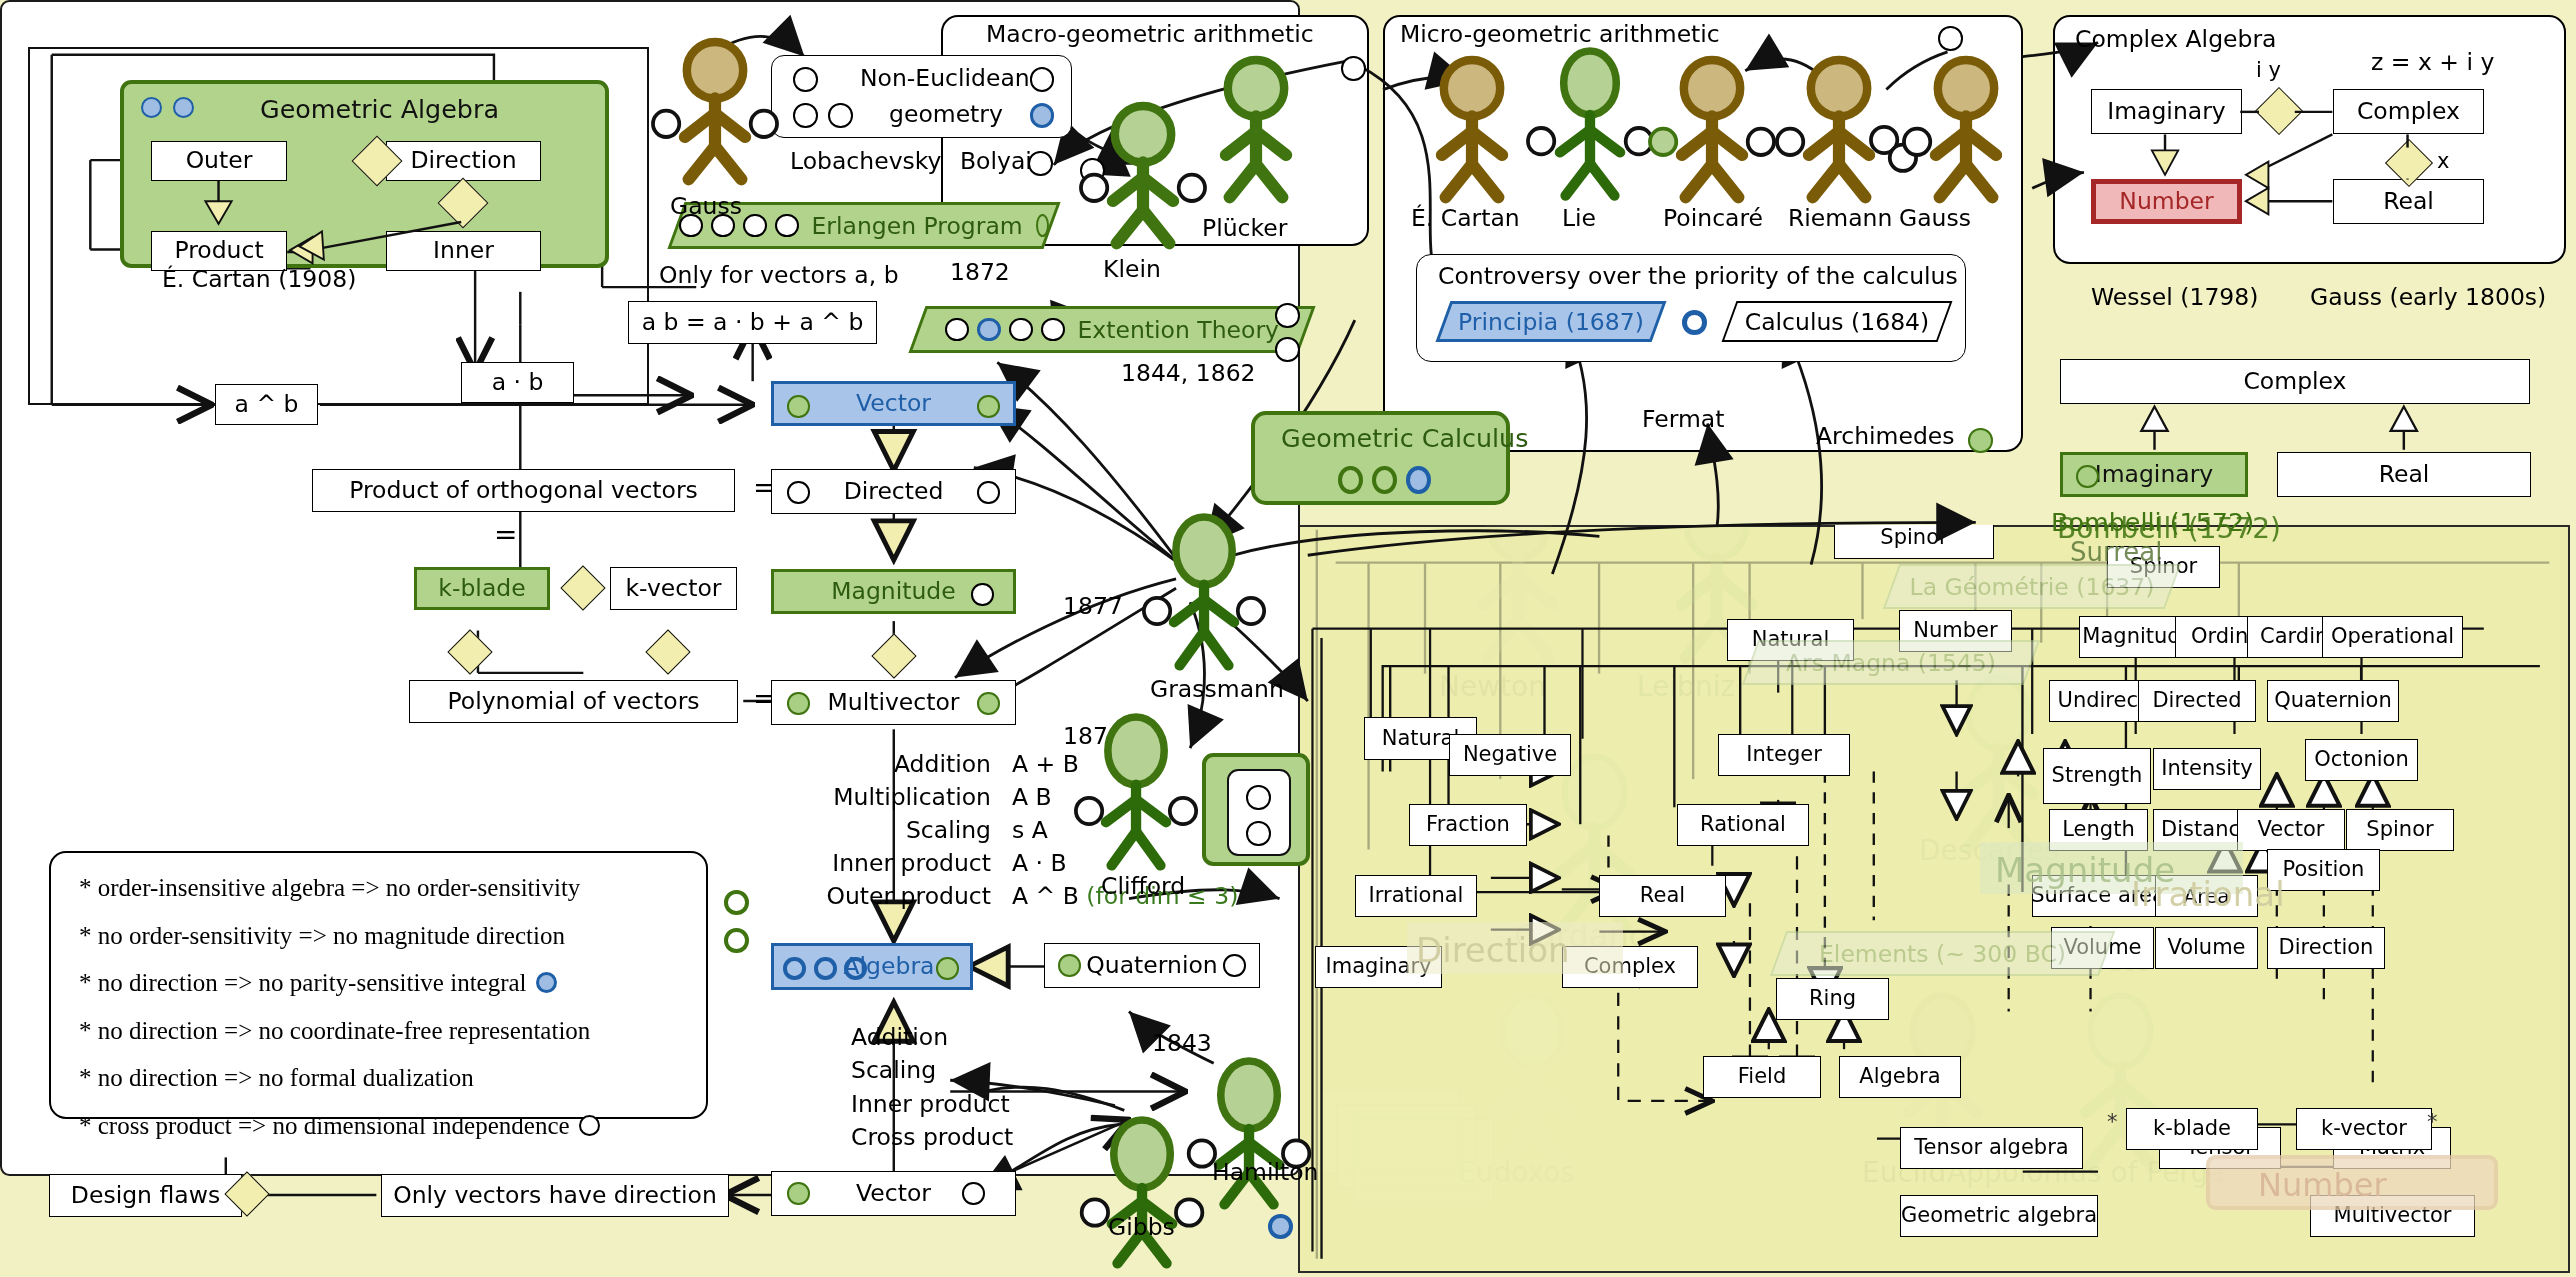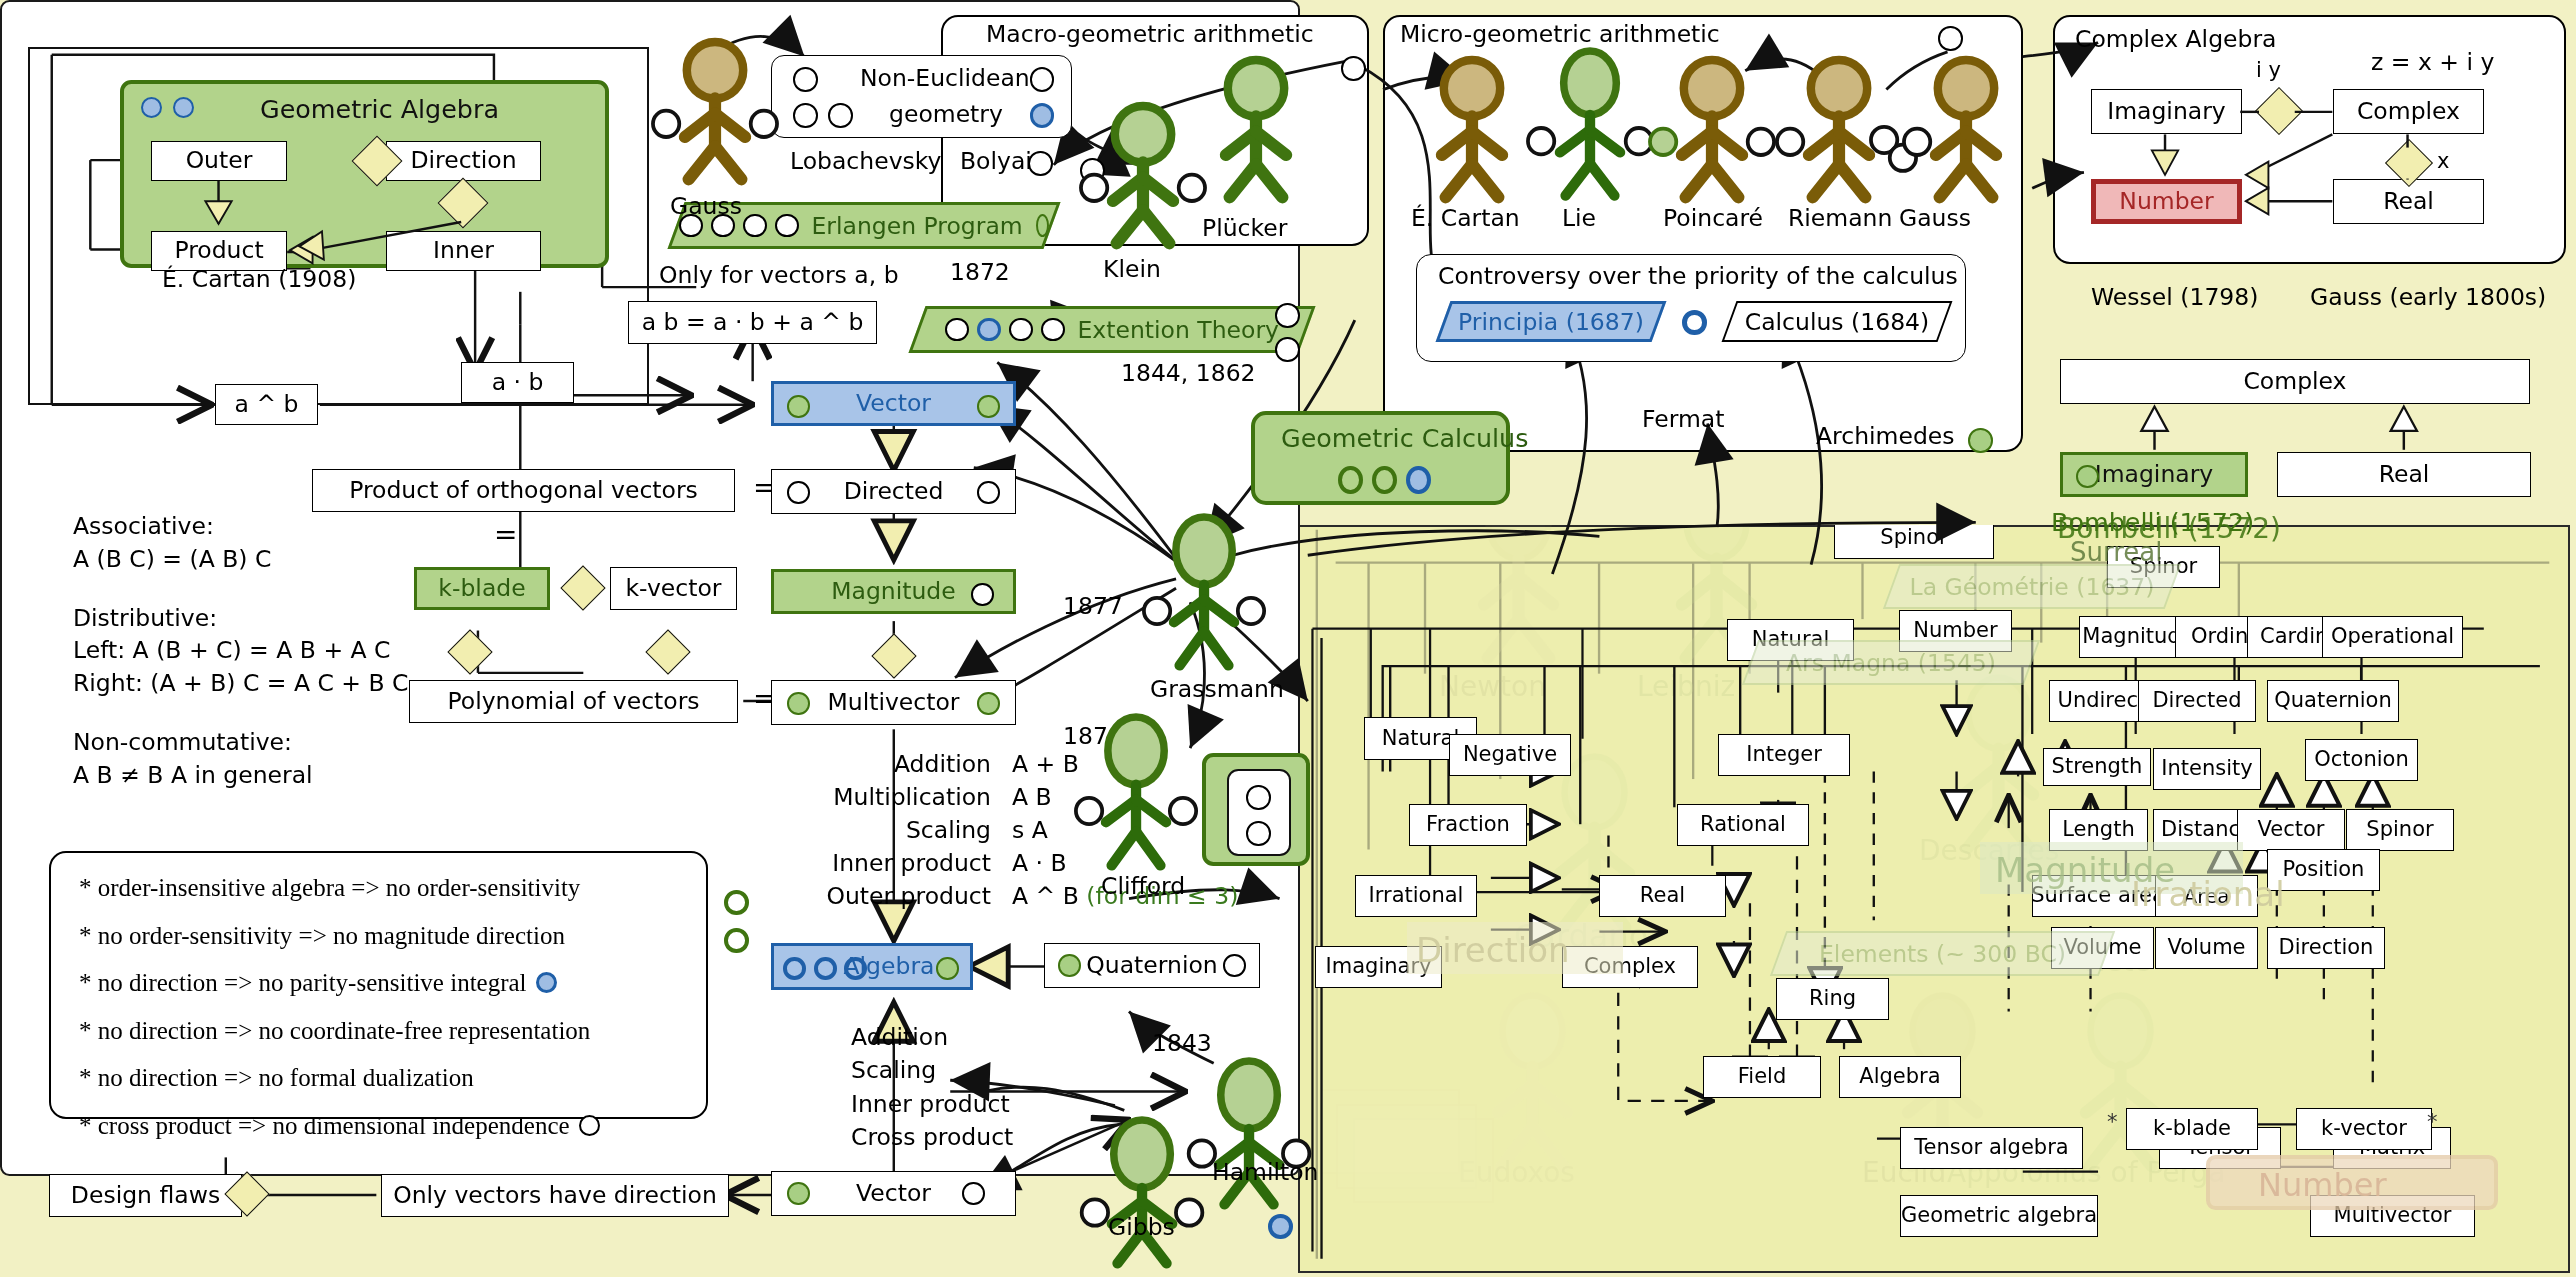--- a/index.html
+++ b/index.html
@@ -375,21 +375,21 @@
 
     <div class="box" style="left:2079px; top:616px; width:118px; height:42px; font-size:21px;">Magnitude</div>
     <div class="box" style="left:2175px; top:616px; width:108px; height:42px; font-size:21px;">Ordinal</div>
     <div class="box" style="left:2247px; top:616px; width:113px; height:42px; font-size:21px;">Cardinal</div>
     <div class="box" style="left:2322px; top:616px; width:141px; height:42px; font-size:21px;">Operational</div>
 
     <div class="box" style="left:2049px; top:680px; width:132px; height:42px; font-size:21px;">Undirected</div>
     <div class="box" style="left:2138px; top:680px; width:118px; height:42px; font-size:21px;">Directed</div>
     <div class="box" style="left:2267px; top:680px; width:132px; height:42px; font-size:21px;">Quaternion</div>
 
-    <div class="box" style="left:2043px; top:748px; width:108px; height:38px; font-size:21px;">Strength</div>
+    <div class="box" style="left:2043px; top:748px; width:108px; height:56px; font-size:21px;">Strength</div>
     <div class="box" style="left:2153px; top:748px; width:108px; height:42px; font-size:21px;">Intensity</div>
     <div class="box" style="left:2305px; top:739px; width:113px; height:42px; font-size:21px;">Octonion</div>
 
     <div class="box" style="left:2049px; top:809px; width:99px; height:42px; font-size:21px;">Length</div>
     <div class="box" style="left:2153px; top:809px; width:108px; height:42px; font-size:21px;">Distance</div>
     <div class="box" style="left:2237px; top:809px; width:108px; height:42px; font-size:21px;">Vector</div>
     <div class="box" style="left:2346px; top:809px; width:108px; height:42px; font-size:21px;">Spinor</div>
 
     <div class="box" style="left:2032px; top:875px; width:132px; height:42px; font-size:21px;">Surface area</div>
     <div class="box" style="left:2155px; top:875px; width:103px; height:42px; font-size:20px;">Area</div>
@@ -611,29 +611,20 @@
   <div class="abs" style="left:454px; top:636px; width:32px; height:32px; background:#f2eeb0; border:1.9px solid #111; transform:rotate(45deg);"></div>
   <div class="abs" style="left:652px; top:636px; width:32px; height:32px; background:#f2eeb0; border:1.9px solid #111; transform:rotate(45deg);"></div>
   <div class="abs" style="left:878px; top:640px; width:32px; height:32px; background:#f2eeb0; border:1.9px solid #111; transform:rotate(45deg);"></div>
 
   <div class="box" style="left:771px; top:680px; width:245px; height:45px;">
     <div class="dot greenfill" style="left:15px; top:11.3px; width:22.6px; height:22.6px;"></div>
     <span>Multivector</span>
     <div class="dot greenfill" style="right:15px; top:11.3px; width:22.6px; height:22.6px;"></div>
   </div>
 
-  <div class="abs" style="left:73px; top:513px;">
-    <div class="label" style="position:relative; left:0; top:0;">Associative:</div>
-    <div class="label" style="position:relative; left:0; top:5.6px;">A (B C) = (A B) C</div>
-    <div class="label" style="position:relative; left:0; top:38px;">Distributive:</div>
-    <div class="label" style="position:relative; left:0; top:43px;">Left:   A (B + C) = A B + A C</div>
-    <div class="label" style="position:relative; left:0; top:49px;">Right: (A + B) C = A C + B C</div>
-    <div class="label" style="position:relative; left:0; top:81px;">Non-commutative:</div>
-    <div class="label" style="position:relative; left:0; top:87px;">A B ≠ B A in general</div>
-  </div>
 
   <div class="abs" style="left:777px; top:748px; width:414px;">
     <div style="display:flex; gap:21px; justify-content:flex-end; font-size:23.5px; line-height:1.4;">
       <div style="text-align:right; width:207px;">
         <div>Addition</div>
         <div>Multiplication</div>
         <div>Scaling</div>
         <div>Inner product</div>
         <div>Outer product</div>
       </div>

